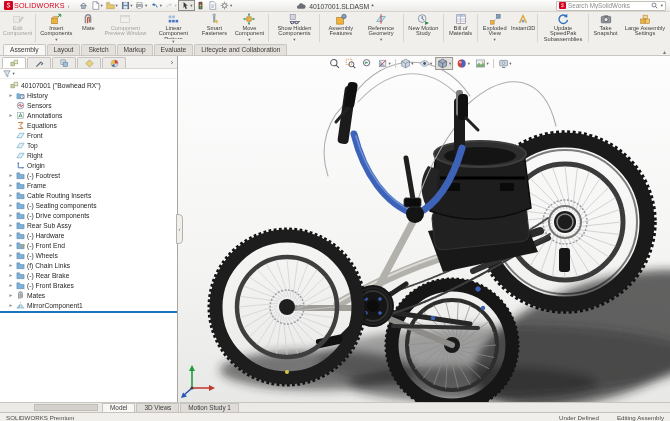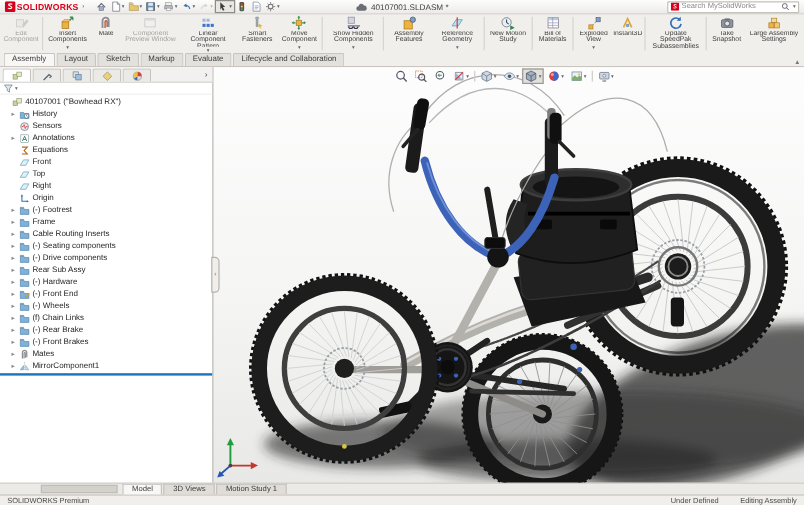--- a/index.html
+++ b/index.html
@@ -4,21 +4,21 @@
 <style>
   :root{ --brand:#d6001c; --hb:#3c63b8; --sel:#1a75bb; }
   *{box-sizing:border-box; margin:0; padding:0;}
   html,body{width:670px;height:421px;overflow:hidden;}
   body{font-family:"Liberation Sans",sans-serif;font-size:7px;color:#333;background:#f0efec;position:relative;}
   .icn{display:inline-block;}
   .icn svg{width:100%;height:100%;display:block;}
 
   
   .titlebar{height:12px;display:flex;align-items:center;background:linear-gradient(#fdfdfc,#ecebe8);border-bottom:1px solid #d8d5d0;padding:0 4px;position:relative;}
-  .logo{display:flex;align-items:center;gap:1px;color:var(--brand);font-weight:bold;font-size:7.2px;letter-spacing:.2px;}
+  .logo{display:flex;align-items:center;gap:1px;color:var(--brand);font-weight:normal;font-size:7.2px;letter-spacing:.2px;}
   .logo .icn{width:9px;height:9px;}
   .logo-arrow{font-size:5px;color:#777;margin-left:2px;}
   .qa{display:flex;align-items:center;margin-left:8px;}
   .qa-btn{display:flex;align-items:center;padding:0 1.5px;height:11px;cursor:default;}
   .qa-btn .icn{width:9px;height:9px;}
   .caret{font-size:4.5px;color:#666;margin-left:.5px;}
   .qa-btn.active{border:1px solid #8f8c88;background:#e9e7e3;}
   .qa-btn.disabled{opacity:.4;}
   .doc-title{position:absolute;left:50%;top:0;height:12px;transform:translateX(-50%);display:flex;align-items:center;gap:3px;color:#3f3f3f;font-size:6.8px;}
   .doc-title .icn{width:10px;height:8px;}

